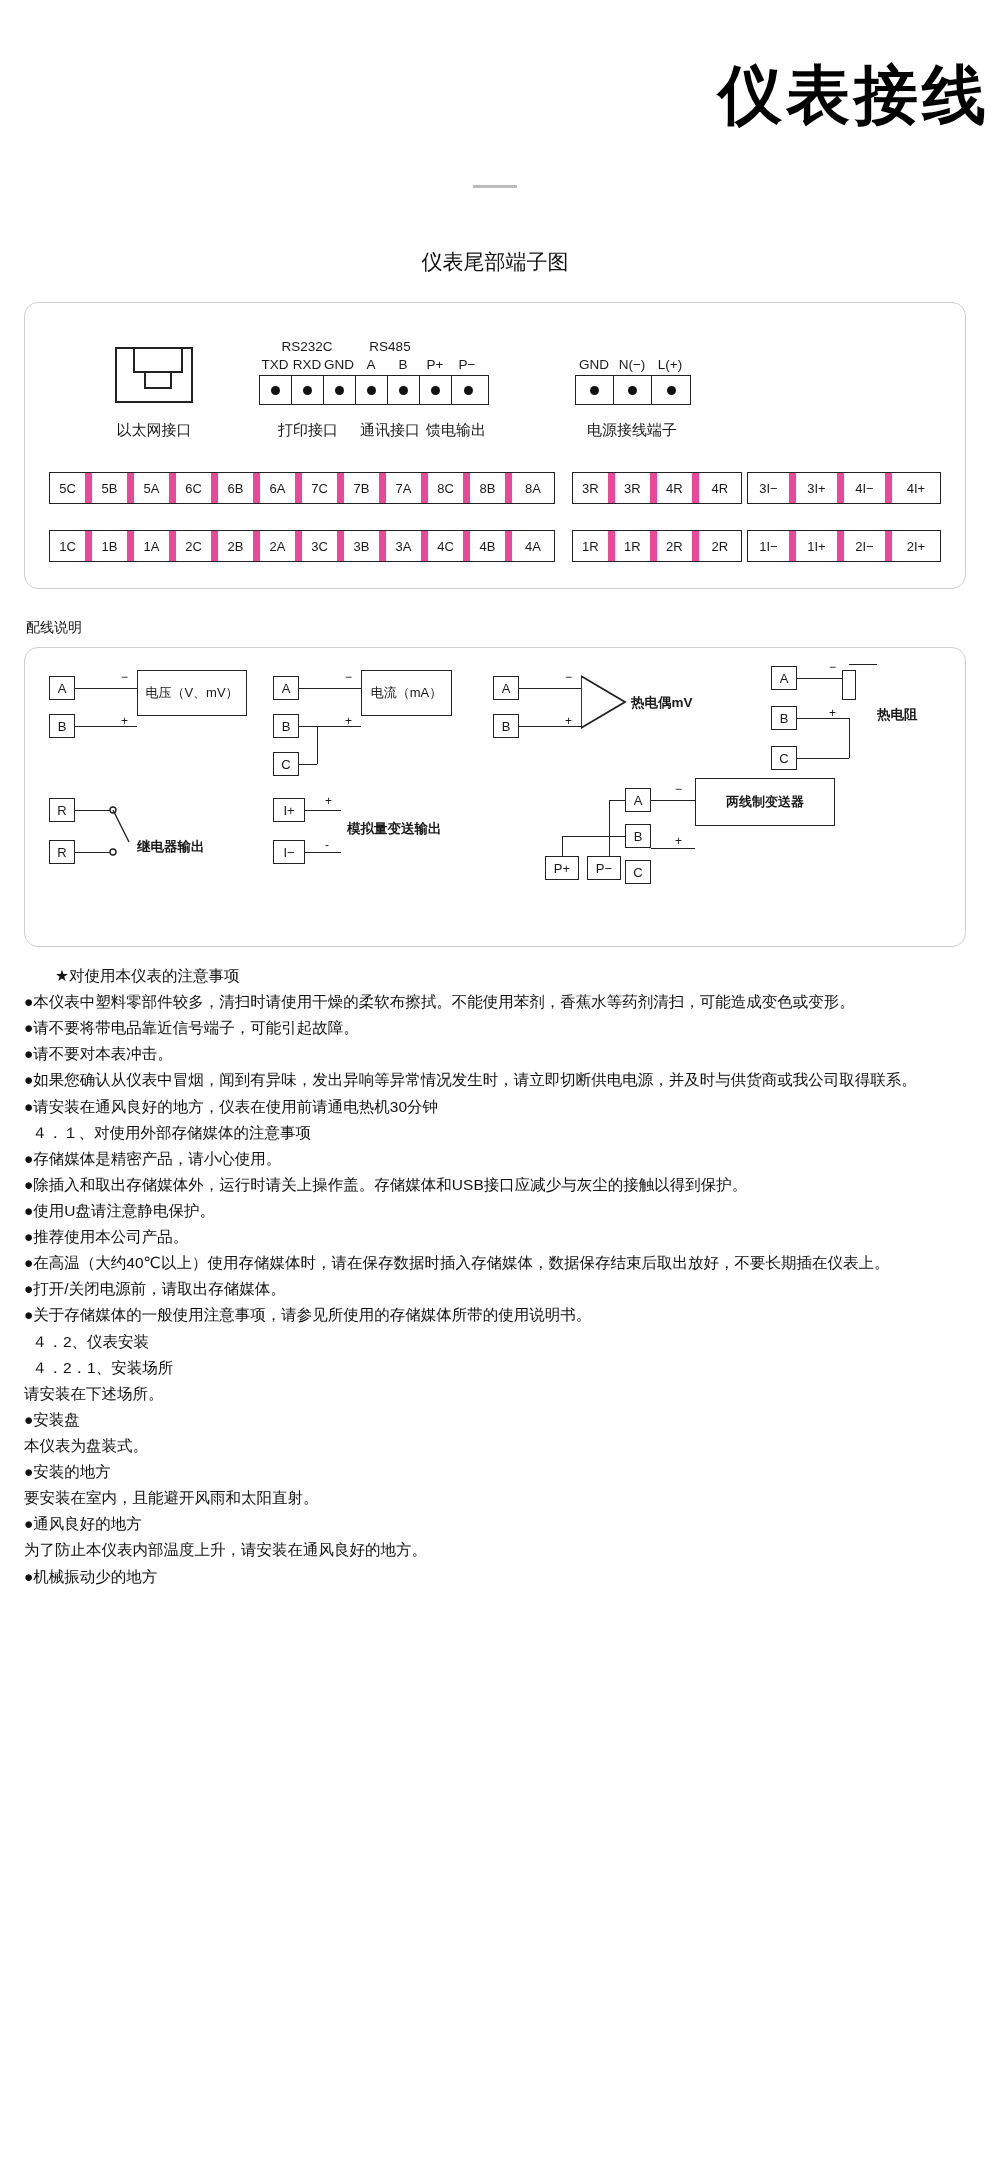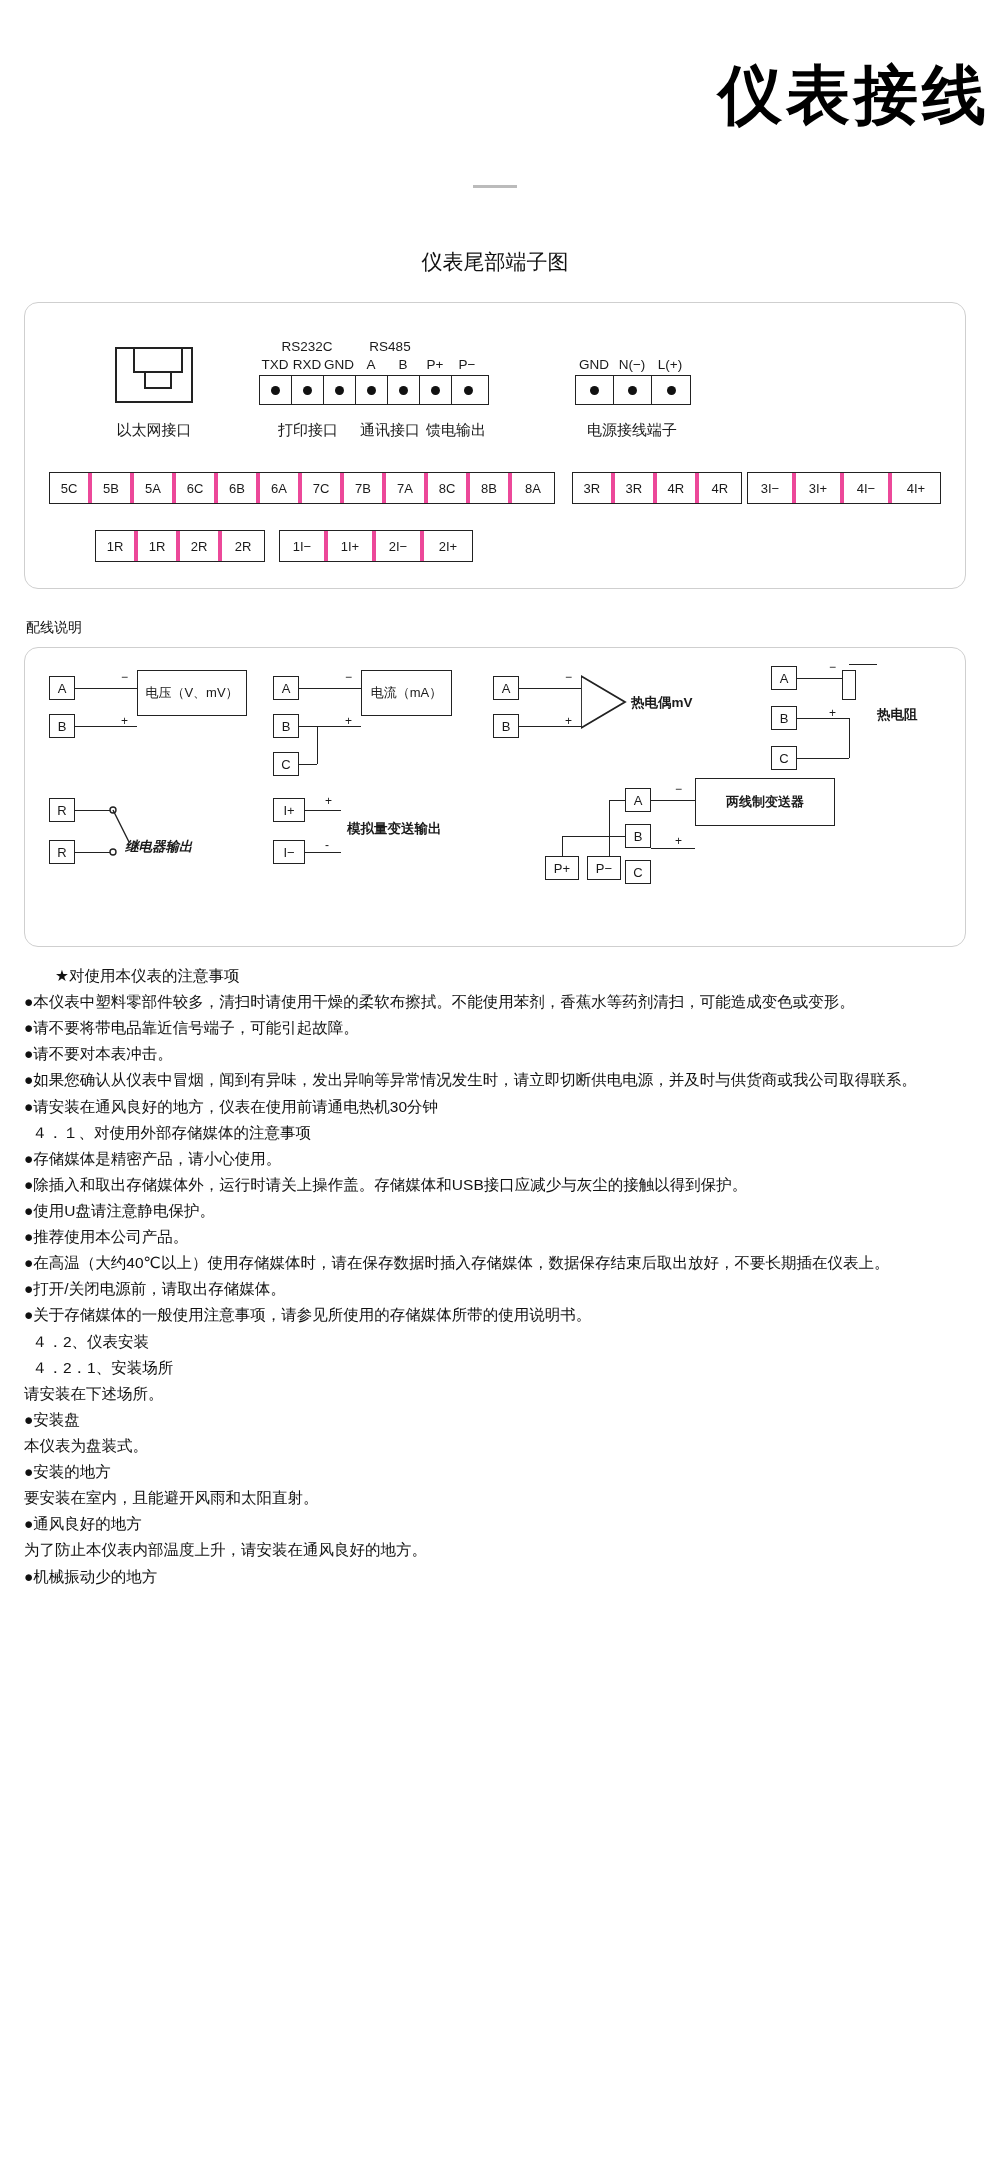--- a/index.html
+++ b/index.html
@@ -139,21 +139,21 @@
     gap: 0;
   }
   .term-block {
     display: flex;
     border: 1.5px solid #222;
     background: #fff;
   }
   .term-cell {
     width: 42px;
     height: 30px;
-    border-right: 4px solid #ec4899;
+    border-right: 7px solid #ec4899;
     font-size: 13px;
     display: flex;
     align-items: center;
     justify-content: center;
     letter-spacing: 0px;
   }
   .term-cell.wide { width: 48px; }
   .term-cell:last-child { border-right: none; }
   .gap-46 { width: 46px; }
   .gap-14 { width: 14px; }
@@ -334,20 +334,34 @@
       <div class="gap-14"></div>
       <div class="term-block">
         <div class="term-cell wide">3I−</div>
         <div class="term-cell wide">3I+</div>
         <div class="term-cell wide">4I−</div>
         <div class="term-cell wide">4I+</div>
       </div>
     </div>
 
     <div class="term-row">
+      <div class="term-block">
+        <div class="term-cell">1C</div>
+        <div class="term-cell">1B</div>
+        <div class="term-cell">1A</div>
+        <div class="term-cell">2C</div>
+        <div class="term-cell">2B</div>
+        <div class="term-cell">2A</div>
+        <div class="term-cell">3C</div>
+        <div class="term-cell">3B</div>
+        <div class="term-cell">3A</div>
+        <div class="term-cell">4C</div>
+        <div class="term-cell">4B</div>
+        <div class="term-cell">4A</div>
+      </div>
       <div class="gap-46"></div>
       <div class="term-block">
         <div class="term-cell">1R</div>
         <div class="term-cell">1R</div>
         <div class="term-cell">2R</div>
         <div class="term-cell">2R</div>
       </div>
       <div class="gap-14"></div>
       <div class="term-block">
         <div class="term-cell wide">1I−</div>
@@ -407,21 +421,21 @@
 
     <div class="term-sq" style="left:24px; top:150px;">R</div>
     <div class="term-sq" style="left:24px; top:192px;">R</div>
     <div class="line-h" style="left:50px; top:162px; width:36px;"></div>
     <div class="line-h" style="left:50px; top:204px; width:36px;"></div>
     <svg style="position:absolute; left:82px; top:150px;" width="36" height="60">
       <circle cx="6" cy="12" r="3" fill="#fff" stroke="#222" stroke-width="1.4"></circle>
       <circle cx="6" cy="54" r="3" fill="#fff" stroke="#222" stroke-width="1.4"></circle>
       <line x1="6" y1="12" x2="22" y2="44" stroke="#222" stroke-width="1.4"></line>
     </svg>
-    <div class="lbl" style="left:100px; top:190px; font-weight:600;font-style:italic;">继电器输出</div>
+    <div class="lbl" style="left:112px; top:190px; font-weight:600;">继电器输出</div>
 
     <div class="term-sq" style="left:248px; top:150px; width:32px;">I+</div>
     <div class="term-sq" style="left:248px; top:192px; width:32px;">I−</div>
     <div class="lbl small" style="left:300px; top:146px;">+</div>
     <div class="lbl small" style="left:300px; top:190px;">-</div>
     <div class="line-h" style="left:280px; top:162px; width:36px;"></div>
     <div class="line-h" style="left:280px; top:204px; width:36px;"></div>
     <div class="lbl" style="left:322px; top:172px; font-weight:600;">模拟量变送输出</div>
 
     <div class="term-sq" style="left:600px; top:140px;">A</div>

